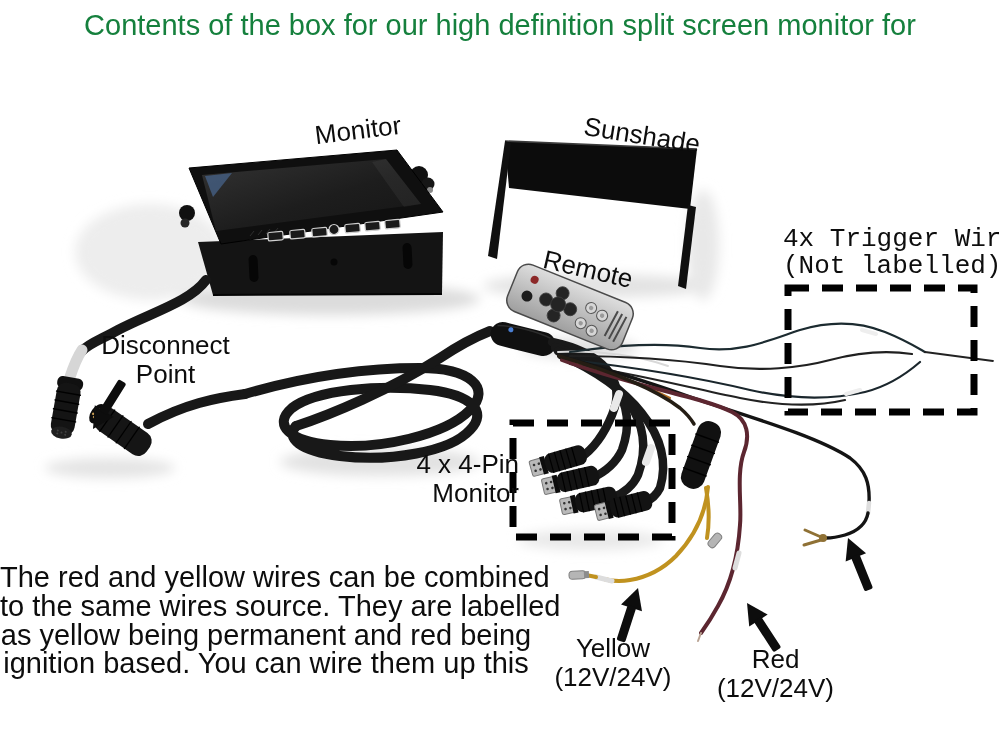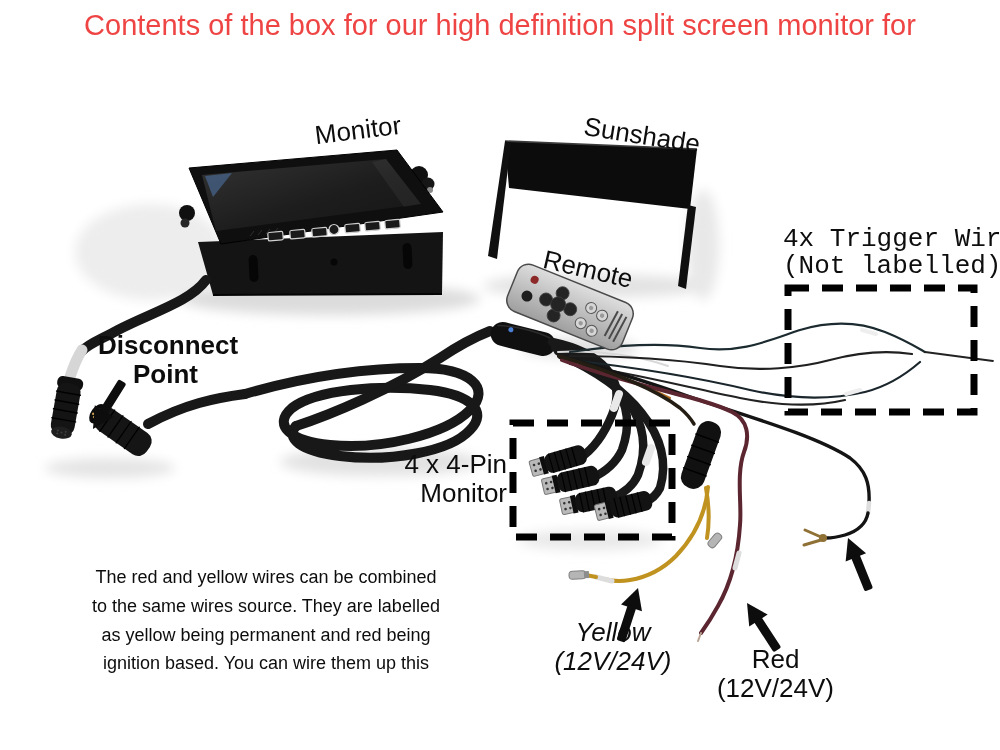--- a/index.html
+++ b/index.html
@@ -1,24 +1,24 @@
 <!DOCTYPE html>
 <html><head>
 <meta charset="utf-8">
 <style>
   html,body{margin:0;padding:0;background:#fff;}
   .stage{position:relative;width:1000px;height:750px;background:#ffffff;overflow:hidden;
          font-family:"Liberation Sans", sans-serif;color:#111;}
   .art{position:absolute;left:0;top:0;z-index:1;}
   .title{position:absolute;left:0;top:8px;width:1000px;text-align:center;z-index:2;
-         font-size:29px;line-height:34px;color:#ef4444;}
+         font-size:29px;line-height:34px;color:#15803d;}
   .lbl{position:absolute;z-index:2;font-size:26px;line-height:29px;color:#0d0d0d;text-align:center;}
   .lbl div{white-space:nowrap;}
   .note{position:absolute;left:0px;top:563px;width:532px;z-index:2;text-align:center;
-        font-size:18px;line-height:28.8px;color:#0d0d0d;}
+        font-size:29px;line-height:28.8px;color:#0d0d0d;}
   .note div{white-space:nowrap;}
   .rot-m{transform:rotate(-7deg);}
   .rot-s{transform:rotate(9deg);}
   .rot-r{transform:rotate(13deg);}
   .ralign{text-align:right;}
 </style>
 </head>
 <body>
 
 <div class="stage">
@@ -284,36 +284,36 @@
   </div>
 
   <div class="lbl rot-s" style="left:577px;top:121px;width:130px;">
     <div>Sunshade</div>
   </div>
 
   <div class="lbl rot-r" style="left:532px;top:255px;width:112px;">
     <div>Remote</div>
   </div>
 
-  <div class="lbl" style="left:98px;top:331px;width:135px;font-weight:bold;">
+  <div class="lbl" style="left:98px;top:331px;width:135px;">
     <div>Disconnect</div>
     <div>Point</div>
   </div>
 
   <div class="lbl" style="left:783px;top:226px;width:196px;line-height:27px;font-family:Liberation Mono, monospace;">
     <div>4x Trigger Wires</div>
     <div>(Not labelled)</div>
   </div>
 
-  <div class="lbl ralign" style="left:383px;top:450px;width:124px;">
+  <div class="lbl ralign" style="left:395px;top:450px;width:124px;">
     <div>4 x 4-Pin</div>
     <div>Monitor</div>
   </div>
 
-  <div class="lbl" style="left:549px;top:618px;width:128px;font-style:italic;">
+  <div class="lbl" style="left:549px;top:634px;width:128px;">
     <div>Yellow</div>
     <div>(12V/24V)</div>
   </div>
 
   <div class="lbl" style="left:713px;top:645px;width:125px;">
     <div>Red</div>
     <div>(12V/24V)</div>
   </div>
 
 

